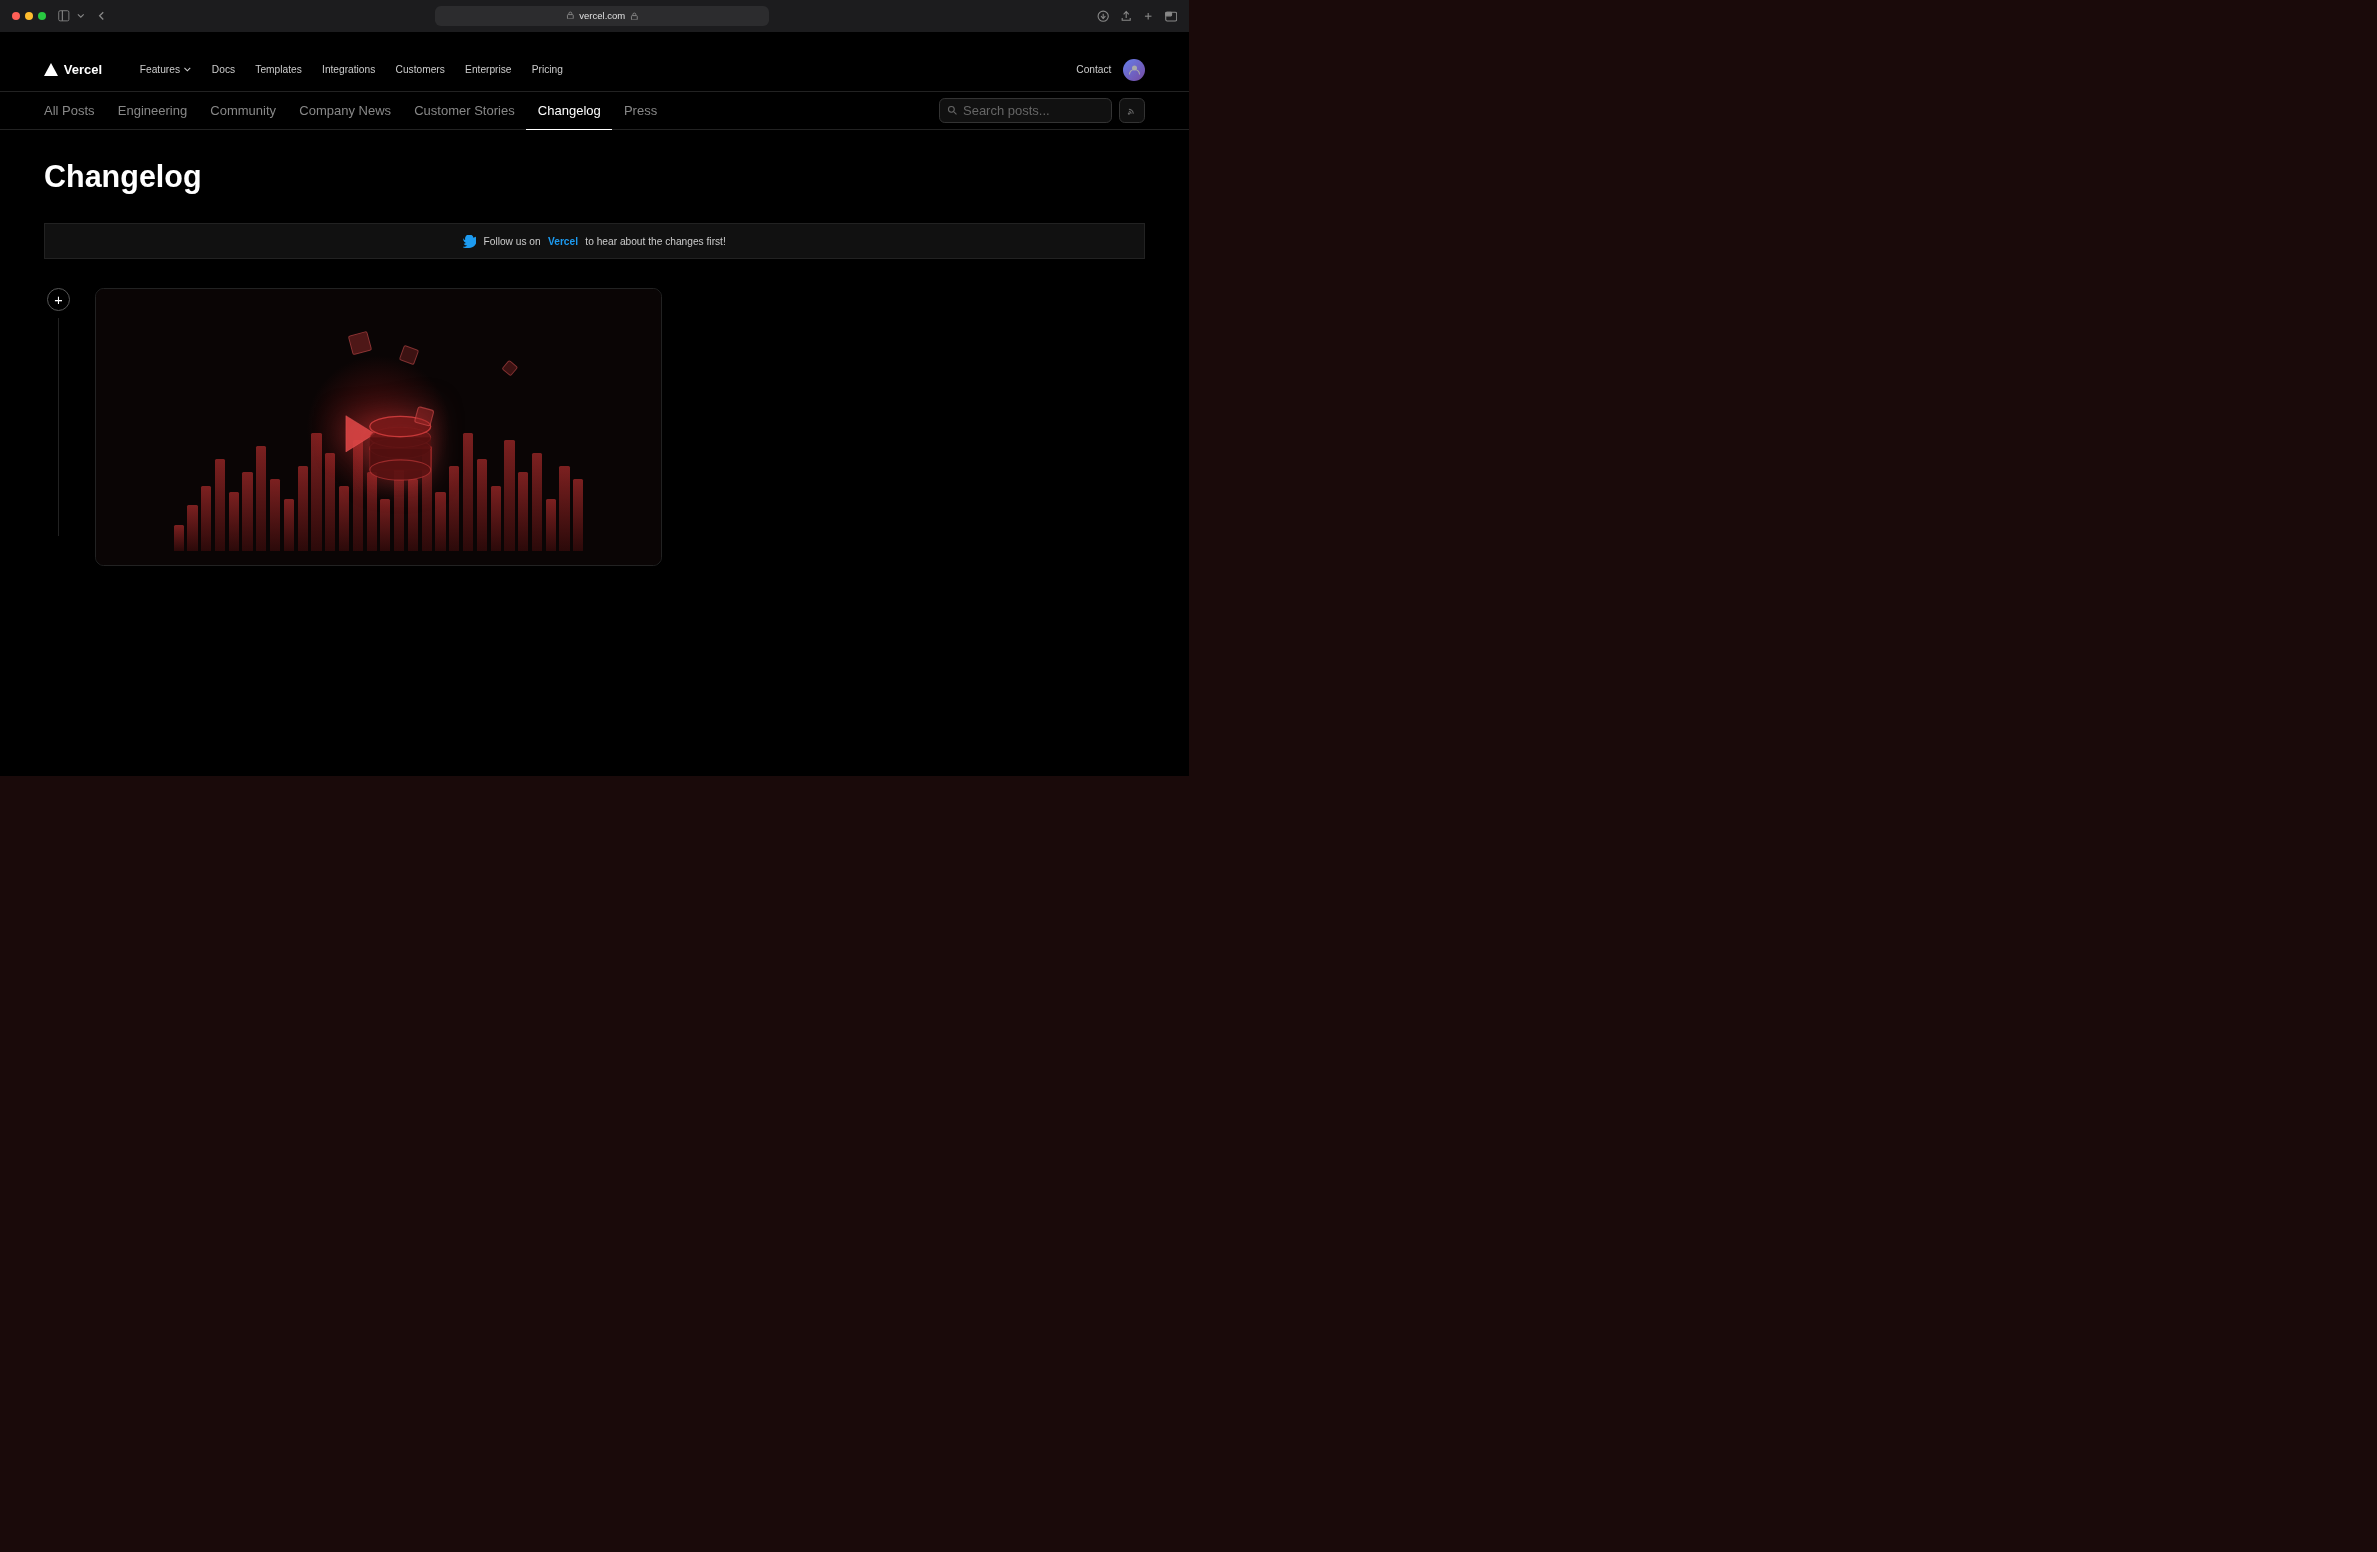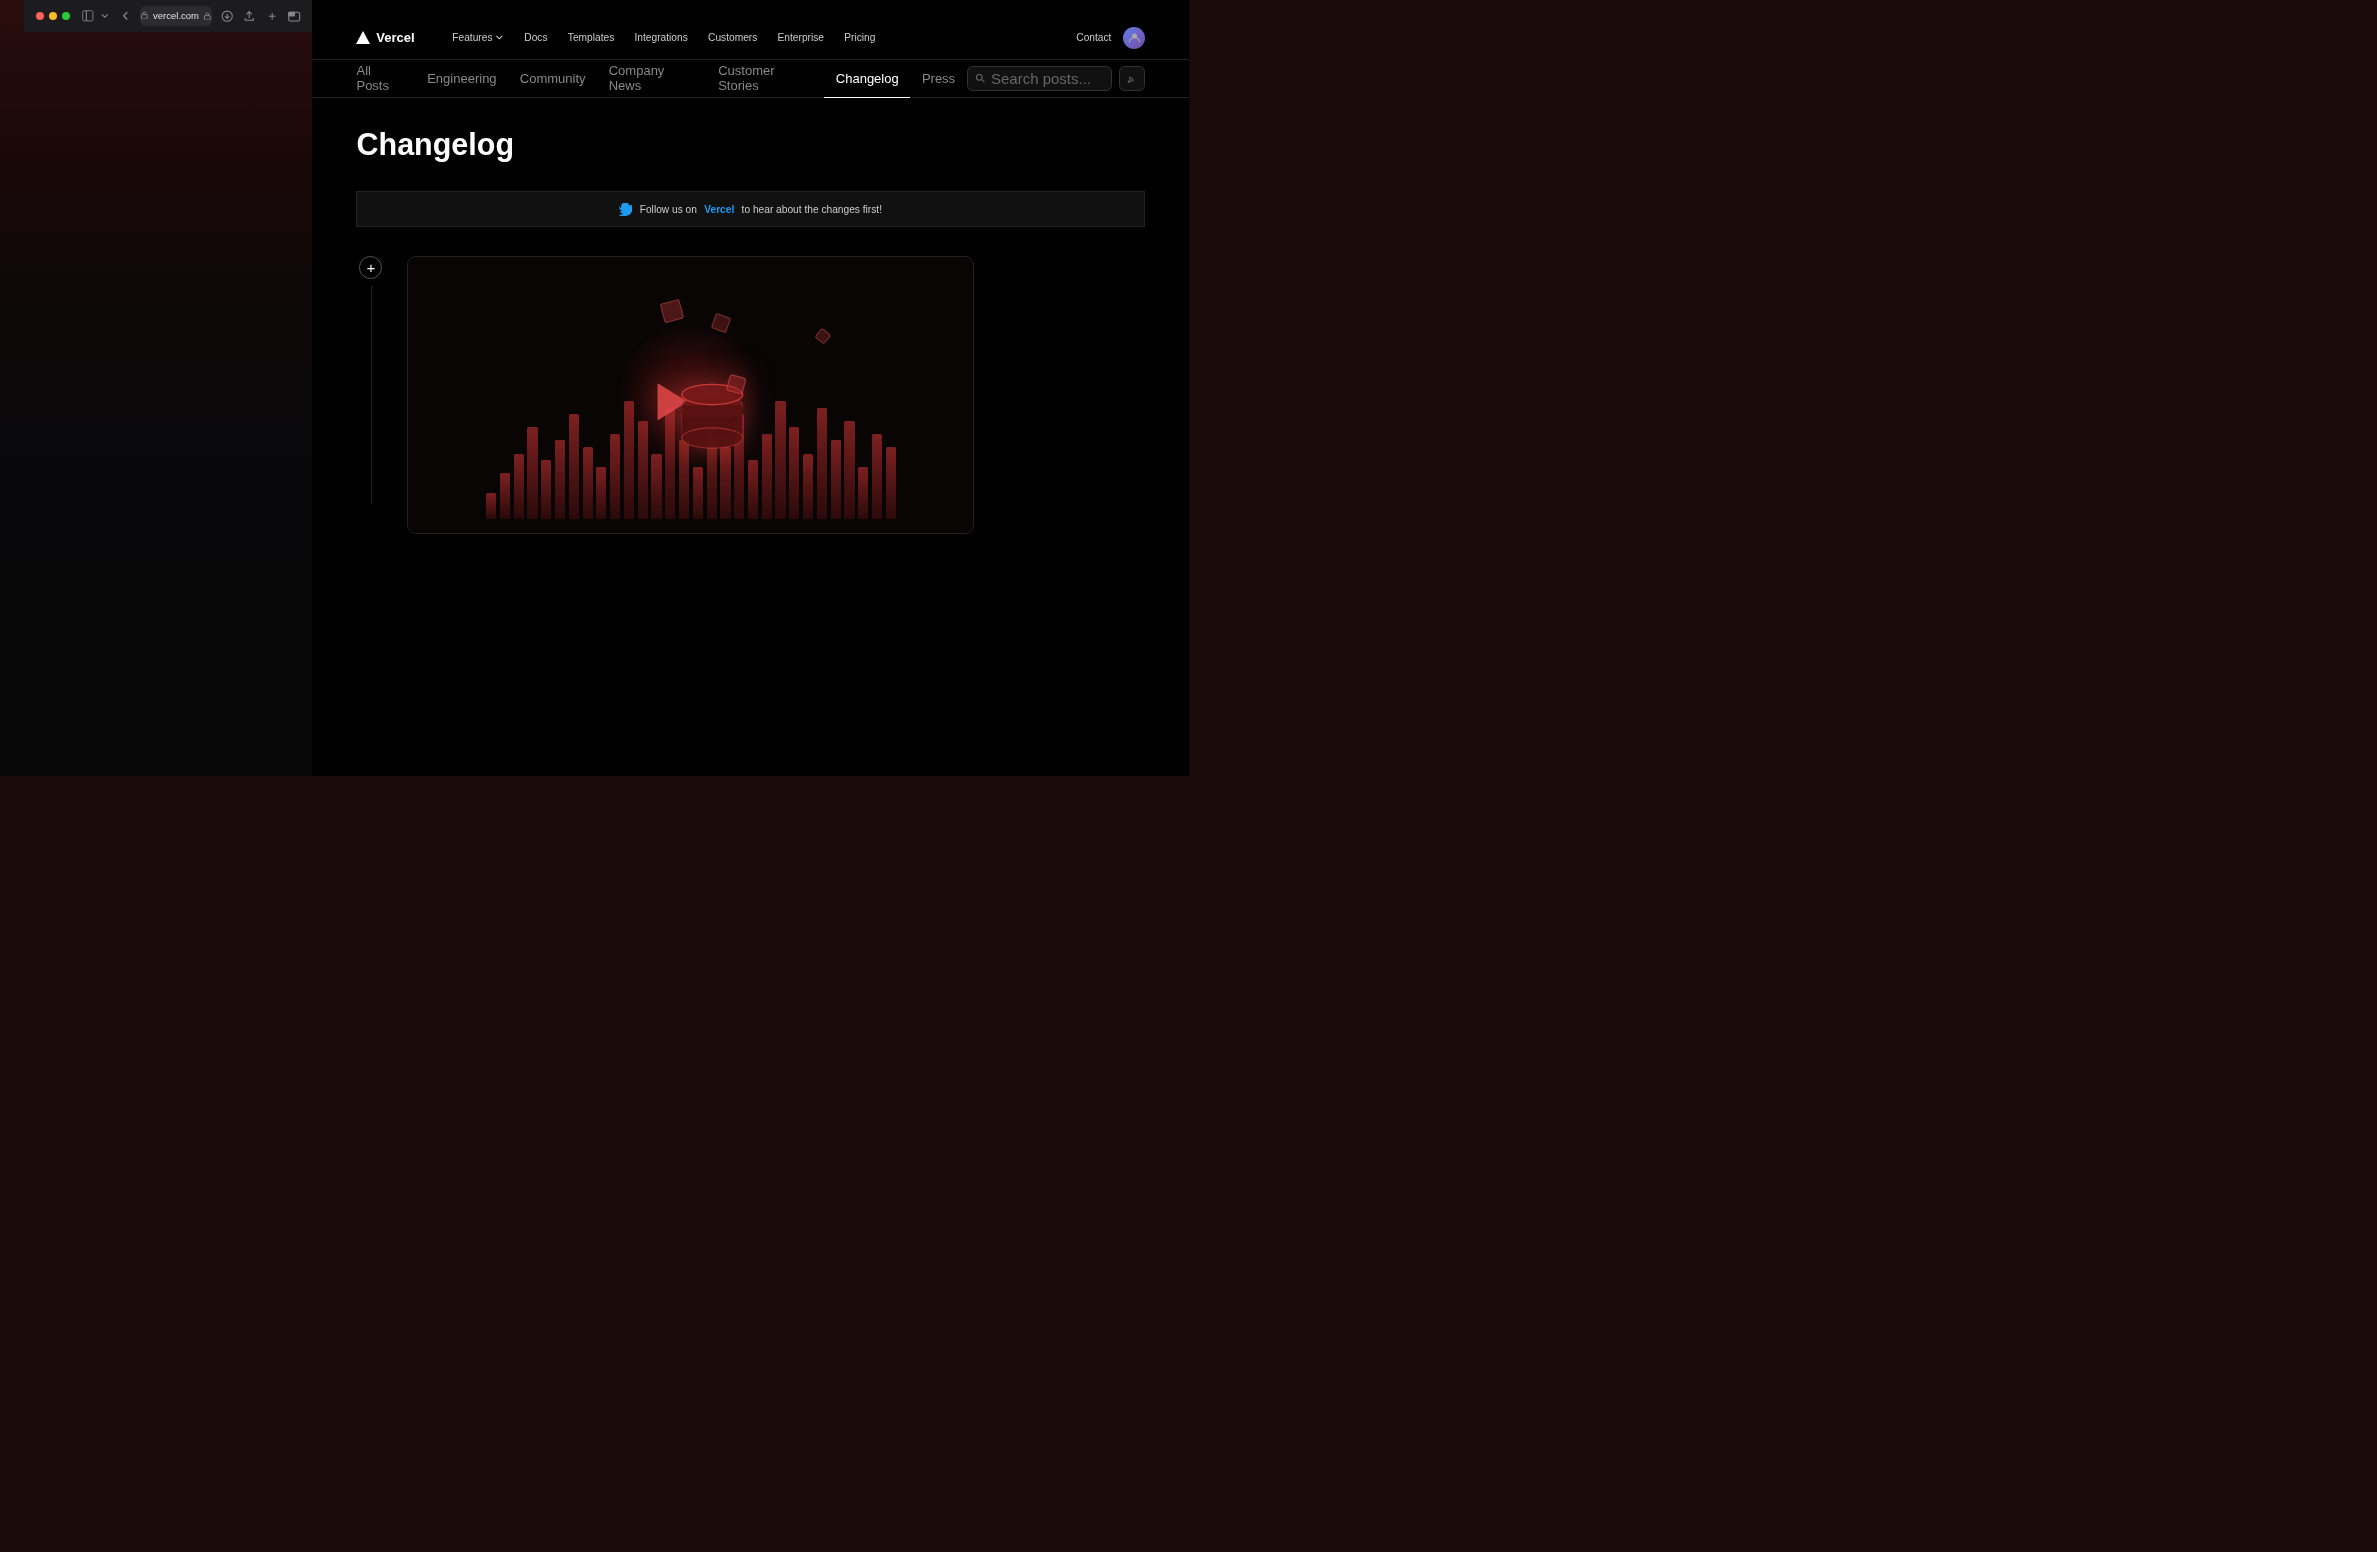--- a/index.html
+++ b/index.html
@@ -10,23 +10,22 @@
       background: #1a0a0a;
       font-family: -apple-system, BlinkMacSystemFont, 'Segoe UI', sans-serif;
       overflow: hidden;
     }
 
     
     .os-chrome {
       width: 100%;
       height: 100%;
       display: flex;
-      flex-direction: row;
+      flex-direction: column;
       background: linear-gradient(180deg, #2a0d0d 0%, #1a0808 20%, #0d0808 40%, #08080a 60%, #080808 100%);
-      padding-left: 24px;
     }
 
     
     .title-bar {
       background: #1c1c1e;
       height: 32px;
       display: flex;
       align-items: center;
       padding: 0 11.6px;
       gap: 8.7px;
@@ -220,27 +219,27 @@
       display: flex;
       align-items: center;
       gap: 7.3px;
     }
 
     .search-box {
       background: #111;
       border: 0.7px solid #333;
       border-radius: 5.8px;
       height: 25px;
-      width: 145px;
+      width: 173px;
       display: flex;
       align-items: center;
       padding: 0 7.3px;
       gap: 5.8px;
       color: #666;
-      font-size: 15px;
+      font-size: 13px;
     }
 
     .rss-btn {
       background: #111;
       border: 0.7px solid #333;
       border-radius: 5.8px;
       width: 26px;
       height: 25px;
       display: flex;
       align-items: center;

